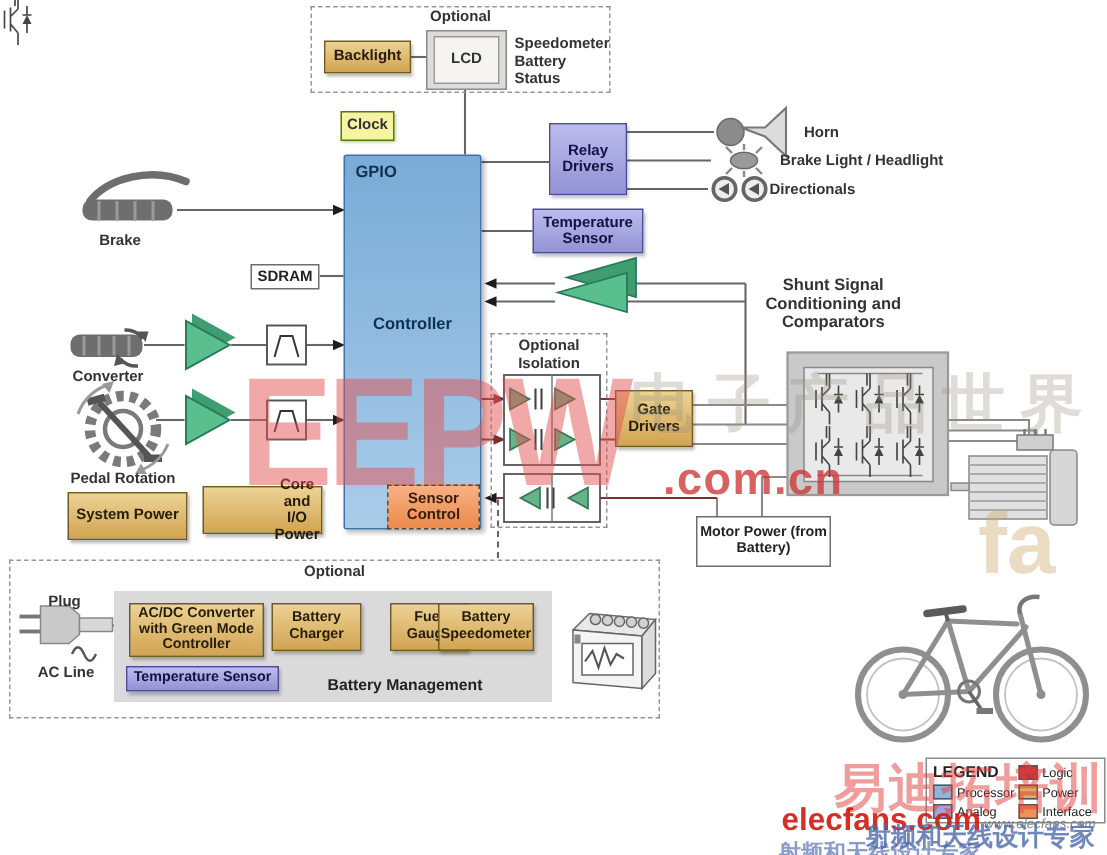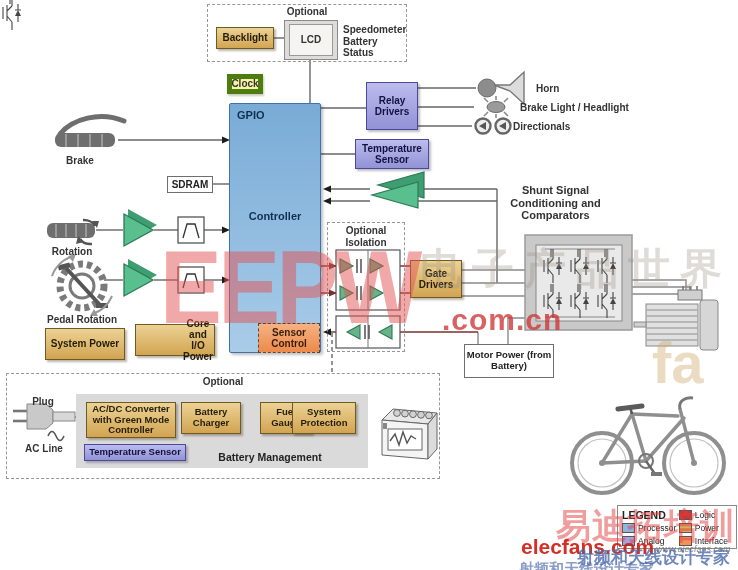--- a/index.html
+++ b/index.html
@@ -5,21 +5,21 @@
   html,body{margin:0;padding:0;background:#fff;}
   .canvas{position:relative;width:738px;height:570px;background:#ffffff;overflow:hidden;
           font-family:"Liberation Sans","DejaVu Sans",sans-serif;}
   svg{position:absolute;left:0;top:0;z-index:1;}
   .box{position:absolute;box-sizing:border-box;display:flex;align-items:center;justify-content:center;
        text-align:center;font-weight:bold;z-index:2;line-height:1.12;}
   .gold{background:linear-gradient(#ecd294,#d2a452);border:1px solid #6f5a22;color:#241d07;
         box-shadow:1.5px 2px 2px rgba(60,50,20,.35);font-size:10px;}
   .purple{background:linear-gradient(#bcbcee,#9292d6);border:1px solid #4a4a96;color:#121240;
         box-shadow:1.5px 2px 2px rgba(40,40,70,.3);font-size:10px;}
-  .yellow{background:#f6f3a3;border:5px solid #4d7c0f;color:#333;font-size:10px;
+  .yellow{background:#f6f3a3;border:1px solid #4d7c0f;color:#333;font-size:10px;
         box-shadow:1px 1.5px 2px rgba(80,80,30,.3);}
   .orange{background:linear-gradient(#f6b183,#ec8a4b);border:1.6px dashed #4a4a4a;color:#3a1d05;font-size:10px;}
   .whitebox{background:#fff;border:1px solid #6e6e6e;color:#222;font-size:10px;}
   .ctrl{background:linear-gradient(#79abd6,#a9cce9);border:1.5px solid #3f72a8;border-radius:2px;
         box-shadow:2px 2px 3px rgba(0,0,0,.25);}
   .dashedbox{position:absolute;box-sizing:border-box;border:1.6px dashed #979797;z-index:2;}
   .graypanel{position:absolute;background:#dadada;z-index:2;}
   .lbl{position:absolute;font-weight:bold;color:#333;font-size:10px;line-height:1.15;z-index:3;}
   .center{text-align:center;}
   .lcdouter{background:#dedcd8;border:1px solid #8a8a8a;padding:4px;}
@@ -311,42 +311,42 @@
   <div class="lbl center" style="left:229px;top:210px;width:92px;font-size:11px;color:#0f3050;">Controller</div>
   <div class="box whitebox" style="left:167px;top:176px;width:46px;height:17px;">SDRAM</div>
 
   <div class="box purple" style="left:366px;top:82px;width:52px;height:48px;">Relay Drivers</div>
   <div class="box purple" style="left:355px;top:139px;width:74px;height:30px;">Temperature Sensor</div>
   <div class="lbl" style="left:536px;top:83px;">Horn</div>
   <div class="lbl" style="left:520px;top:102px;">Brake Light / Headlight</div>
   <div class="lbl" style="left:513px;top:121px;">Directionals</div>
 
   <div class="lbl center" style="left:48px;top:155px;width:64px;">Brake</div>
-  <div class="lbl center" style="left:42px;top:246px;width:60px;">Rotation</div>
+  <div class="lbl center" style="left:42px;top:246px;width:60px;">Converter</div>
   <div class="lbl center" style="left:40px;top:314px;width:84px;">Pedal Rotation</div>
 
   <div class="lbl center" style="left:488px;top:184px;width:135px;font-size:11px;">Shunt Signal Conditioning and Comparators</div>
   <div class="dashedbox" style="left:327px;top:222px;width:78px;height:130px;"></div>
   <div class="lbl center" style="left:327px;top:225px;width:78px;">Optional Isolation</div>
   <div class="box gold" style="left:410px;top:260px;width:52px;height:38px;">Gate Drivers</div>
   <div class="box whitebox" style="left:464px;top:344px;width:90px;height:34px;font-size:9.5px;">Motor Power (from Battery)</div>
 
   <div class="box gold" style="left:45px;top:328px;width:80px;height:32px;">System Power</div>
   <div class="box gold" style="left:135px;top:324px;width:80px;height:32px;padding-left:46px;">Core and I/O Power</div>
   <div class="box orange" style="left:258px;top:323px;width:62px;height:30px;">Sensor Control</div>
 
   <div class="dashedbox" style="left:6px;top:373px;width:434px;height:106px;"></div>
   <div class="lbl center" style="left:6px;top:376px;width:434px;">Optional</div>
   <div class="graypanel" style="left:76px;top:394px;width:292px;height:74px;"></div>
   <div class="lbl center" style="left:20px;top:396px;width:46px;">Plug</div>
   <div class="lbl center" style="left:18px;top:443px;width:52px;">AC Line</div>
   <div class="box gold" style="left:86px;top:402px;width:90px;height:36px;font-size:9.5px;">AC/DC Converter with Green Mode Controller</div>
   <div class="box gold" style="left:181px;top:402px;width:60px;height:32px;font-size:9.5px;">Battery Charger</div>
   <div class="box gold" style="left:260px;top:402px;width:52px;height:32px;font-size:9.5px;">Fuel Gauge</div>
-  <div class="box gold" style="left:292px;top:402px;width:64px;height:32px;font-size:9.5px;">System Protection</div>
+  <div class="box gold" style="left:292px;top:402px;width:64px;height:32px;font-size:9.5px;">Battery Speedometer</div>
   <div class="box purple" style="left:84px;top:444px;width:102px;height:17px;font-size:9.5px;">Temperature Sensor</div>
   <div class="lbl center" style="left:180px;top:451px;width:180px;font-size:10.5px;color:#222;">Battery Management</div>
 
   <div class="legend">
     <div class="lg-row">
       <div class="lg-title">LEGEND</div>
       <div class="lg-item">
         <span class="sw" style="background-color: rgb(200, 55, 55);"></span>
         <span>Logic</span>
       </div>

